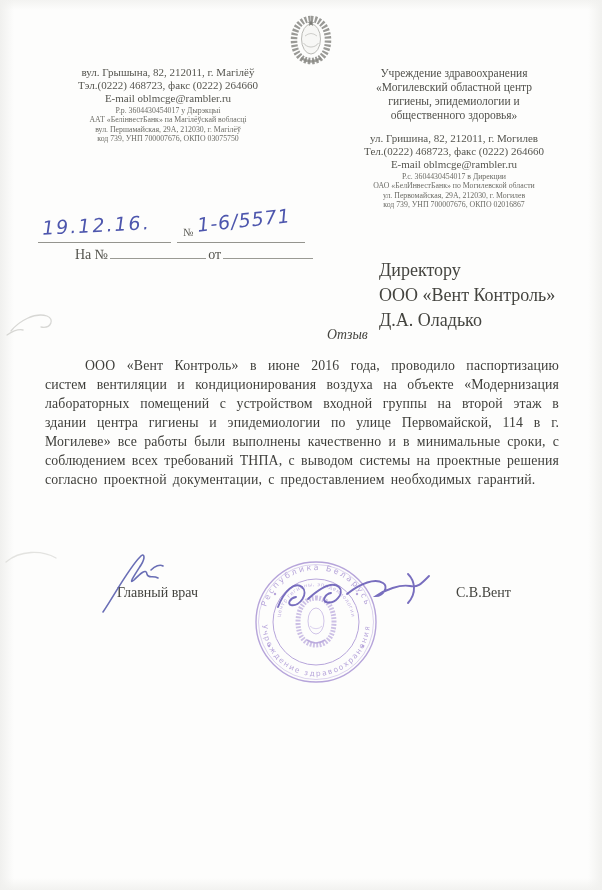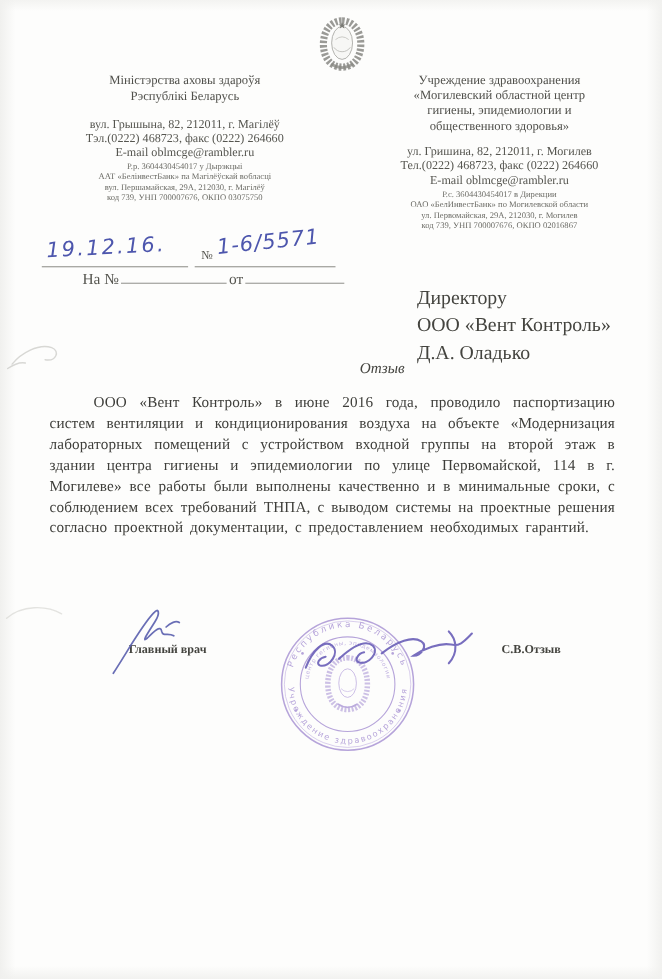--- a/index.html
+++ b/index.html
@@ -41,42 +41,40 @@
   .addressee { font-size: 18px; line-height: 25px; color: #44443f; }
   .doc-title { font-size: 13.8px; color: #44443f; }
 
   .body-text {
     width: 514px; font-size: 13.8px; line-height: 19px;
     text-align: justify; color: #3e3e3a;
     word-spacing: 2.5px; letter-spacing: 0.15px;
   }
   .body-text p { margin: 0; text-indent: 40px; }
 
-  .sig-label { font-size: 11px; color: #44443f; font-weight: bold; }
+  .sig-label { font-size: 14px; color: #44443f; }
 
   svg { display: block; }
   .stamp-text { font-family: "DejaVu Sans", sans-serif; }
 </style>
 </head>
 <body>
 
 <div class="page">
 
   <svg class="abs" style="left:288px; top:14px;" width="46" height="52" viewBox="0 0 46 52">
     <path d="M23 5 C33 5 40 14 40 26 C40 39 33 47 23 47 C13 47 6 39 6 26 C6 14 13 5 23 5 Z" fill="none" stroke="#6f6f6b" stroke-width="6.5" opacity="0.7" stroke-dasharray="2.2 1.6"></path>
     <ellipse cx="23" cy="25" rx="9.5" ry="15" fill="#f7f7f5" stroke="#a9a9a4" stroke-width="0.8"></ellipse>
     <path d="M15.5 29 A9 9 0 0 0 30.5 29" fill="none" stroke="#b5b5b0" stroke-width="0.7"></path>
     <path d="M17 22 Q23 17 29 22" fill="none" stroke="#bcbcb7" stroke-width="0.7"></path>
     <polygon points="23,6.2 23.9,8.3 26.2,8.3 24.4,9.7 25.1,11.9 23,10.6 20.9,11.9 21.6,9.7 19.8,8.3 22.1,8.3" fill="#7a7a75"></polygon>
     <path d="M13 44 Q23 51 33 44" fill="none" stroke="#8a8a85" stroke-width="2.4" opacity="0.8"></path>
   </svg>
 
   <div class="hdr-col" style="left:28px;">
-    <div class="ministry prelines">Міністэрства аховы здароўя
-Рэспублікі Беларусь</div>
     <div class="contact prelines">вул. Грышына, 82, 212011, г. Магілёў
 Тэл.(0222) 468723, факс (0222) 264660
 E-mail oblmcge@rambler.ru</div>
     <div class="bank prelines">Р.р. 3604430454017 у Дырэкцыі
 ААТ «БелінвестБанк» па Магілёўскай вобласці
 вул. Першамайская, 29А, 212030, г. Магілёў
 код 739, УНП 700007676, ОКПО 03075750</div>
   </div>
 
   <div class="hdr-col" style="left:314px;">
@@ -107,21 +105,21 @@
 ООО «Вент Контроль»
 Д.А. Оладько</div>
 
   <div class="abs doc-title" style="left:327px; top:327px;font-style:italic;">Отзыв</div>
 
   <div class="abs body-text" style="left:45px; top:356px;">
     <p>ООО «Вент Контроль» в июне 2016 года, проводило паспортизацию систем вентиляции и кондиционирования воздуха на объекте «Модернизация лабораторных помещений с устройством входной группы на второй этаж в здании центра гигиены и эпидемиологии по улице Первомайской, 114 в г. Могилеве» все работы были выполнены качественно и в минимальные сроки, с соблюдением всех требований ТНПА, с выводом системы на проектные решения согласно проектной документации, с предоставлением необходимых гарантий.</p>
   </div>
 
   <div class="abs sig-label" style="left:117px; top:585px;">Главный врач</div>
-  <div class="abs sig-label" style="left:456px; top:585px;">С.В.Отзыв</div>
+  <div class="abs sig-label" style="left:456px; top:585px;">С.В.Вент</div>
 
   <svg class="abs" style="left:251px; top:556px;" width="130" height="132" viewBox="0 0 130 132">
     <g opacity="0.8">
       <circle cx="65" cy="66" r="60" fill="none" stroke="#a58fd2" stroke-width="1.4"></circle>
       <circle cx="65" cy="66" r="57.5" fill="none" stroke="#b7a4dd" stroke-width="0.6"></circle>
       <circle cx="65" cy="66" r="43" fill="none" stroke="#a58fd2" stroke-width="1"></circle>
       <defs>
         <path id="arcTop" d="M 13 66 A 52 52 0 1 1 117 66"></path>
         <path id="arcBottom" d="M 11 66 A 54 54 0 0 0 119 66"></path>
         <path id="arcInner" d="M 29 66 A 36 36 0 1 1 101 66"></path>

